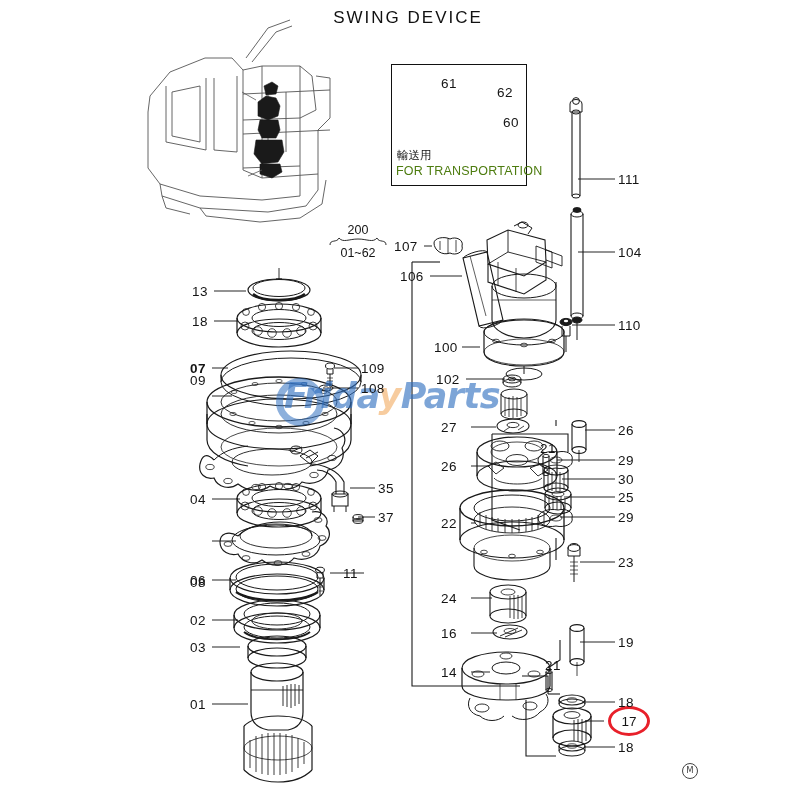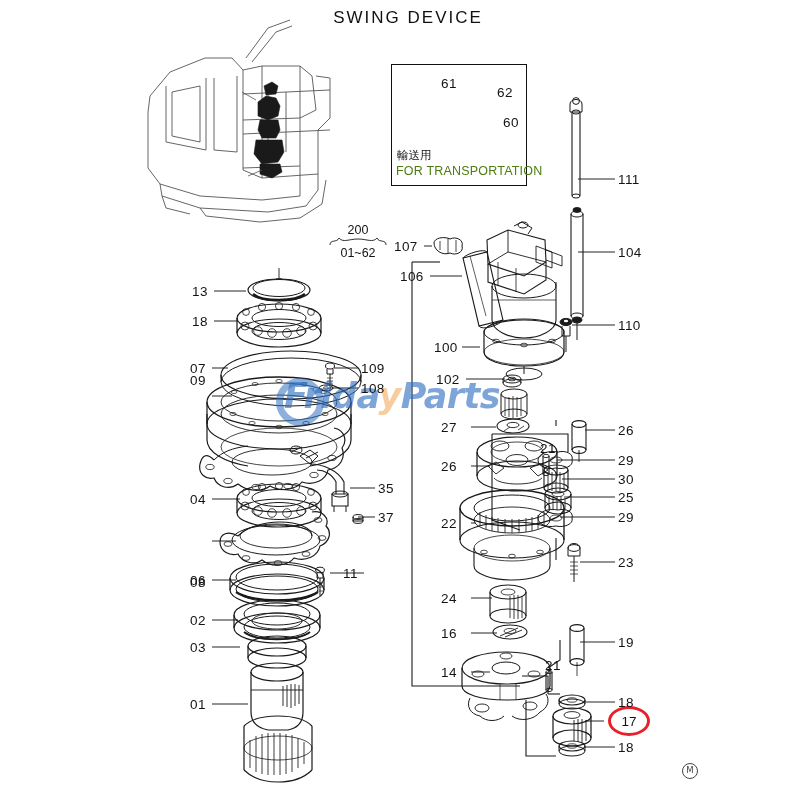--- a/index.html
+++ b/index.html
@@ -702,21 +702,21 @@
     </div>
   </div>
 
   <div class="cmark">
     <span>M</span>
   </div>
 
   <div id="label-layer">
       <div class="lbl" style="left: 192px; top: 284px;">13</div>
       <div class="lbl" style="left: 192px; top: 314px;">18</div>
-      <div class="lbl" style="left: 190px; top: 361px;">07</div>
+      <div class="lbl" style="left: 190px; top: 361px; font-weight: bold;">07</div>
       <div class="lbl" style="left: 190px; top: 373px;">09</div>
       <div class="lbl" style="left: 190px; top: 492px;">04</div>
       <div class="lbl" style="left: 190px; top: 534px; margin-top: 41px;">08</div>
       <div class="lbl" style="left: 190px; top: 573px;">06</div>
       <div class="lbl" style="left: 190px; top: 613px;">02</div>
       <div class="lbl" style="left: 190px; top: 640px;">03</div>
       <div class="lbl" style="left: 190px; top: 697px;">01</div>
       <div class="lbl" style="left: 361px; top: 361px;">109</div>
       <div class="lbl" style="left: 361px; top: 381px;">108</div>
       <div class="lbl" style="left: 378px; top: 481px;">35</div>

